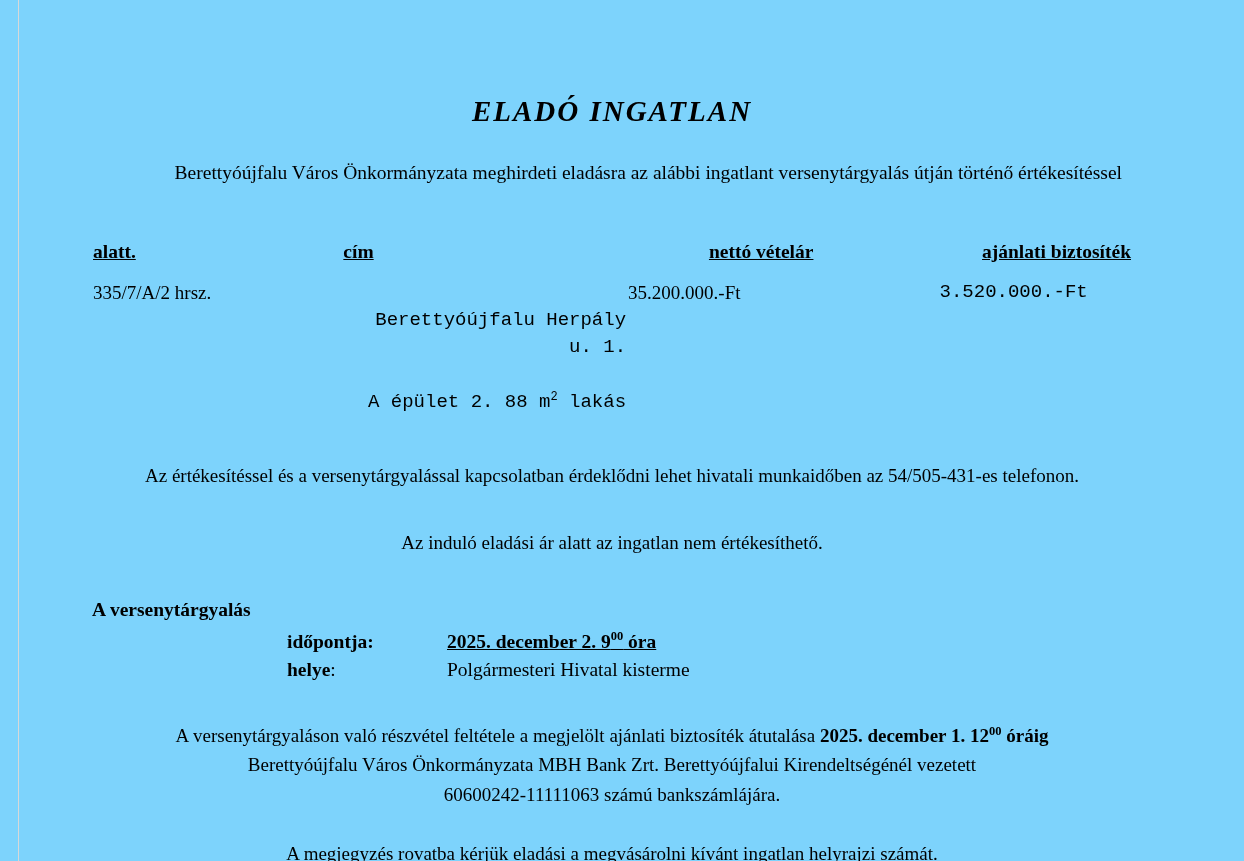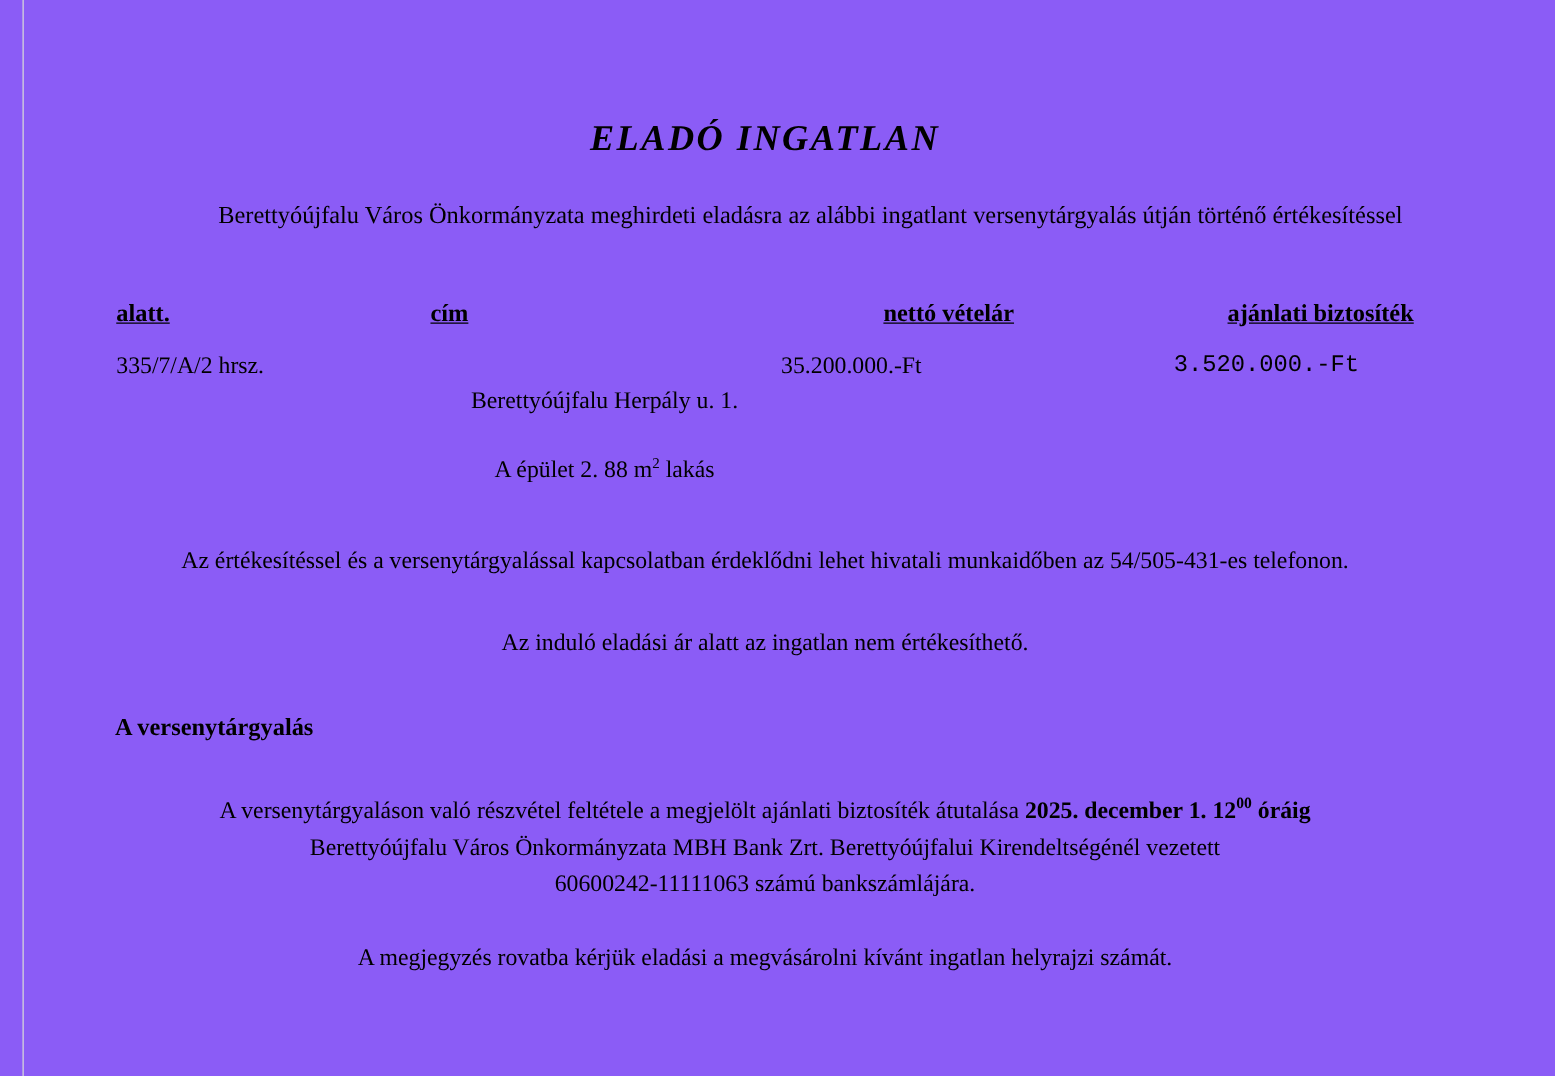--- a/index.html
+++ b/index.html
@@ -25,21 +25,21 @@
     height: 861px;
     background: #d8d8d8;
   }
 
   .sheet {
     position: absolute;
     left: 0;
     top: 0;
     width: 1244px;
     height: 861px;
-    background: #8b5cf6;
+    background: #7dd3fc;
   }
 
   .content {
     position: absolute;
     left: 92px;
     top: 0;
     width: 1040px;
   }
 
   .doc-title {
@@ -76,21 +76,21 @@
   .th-cim    { text-align: left;   width: 300px; padding-left: 82px; }
   .th-netto  { text-align: center; width: 290px; }
   .th-aj     { text-align: right; width: 250px; }
 
   .table td {
     vertical-align: top;
     padding-top: 14px;
     line-height: 1.45;
   }
   .td-hrsz   { text-align: left; }
-  .td-cim    { text-align: center; padding-left: 82px; white-space: pre-line; }
+  .td-cim    { text-align: right; padding-left: 82px; white-space: pre-line; font-family: Liberation Mono, monospace; }
   .td-netto  { }
   .td-aj     { text-align: center; font-family: Liberation Mono, monospace; }
 
   sup.unit { font-size: 12px; vertical-align: super; }
 
   .para {
     text-align: center;
     font-size: 19px;
     line-height: 1.5;
   }
@@ -174,20 +174,30 @@
         </tr>
       </tbody>
     </table>
 
     <div class="para p-contact">Az értékesítéssel és a versenytárgyalással kapcsolatban érdeklődni lehet hivatali munkaidőben az 54/505-431-es telefonon.</div>
 
     <div class="para p-minprice">Az induló eladási ár alatt az ingatlan nem értékesíthető.</div>
 
     <div class="auction-head">A versenytárgyalás</div>
 
+    <div class="auction-rows">
+      <div class="auction-row">
+        <span class="auction-label">időpontja:</span>
+        <span class="auction-value-strong"><span>2025.  december 2.  9</span><sup class="sm">00</sup><span> óra</span></span>
+      </div>
+      <div class="auction-row">
+        <span class="auction-label"><span>helye</span><span style="font-weight:normal">:</span></span>
+        <span class="auction-value">Polgármesteri Hivatal kisterme</span>
+      </div>
+    </div>
 
     <div class="p-transfer">
       <span>A versenytárgyaláson való részvétel feltétele a megjelölt ajánlati biztosíték átutalása </span><b><span>2025. december 1. 12</span><sup class="sm">00</sup><span> óráig</span></b><br>
       <span>Berettyóújfalu Város Önkormányzata MBH Bank Zrt. Berettyóújfalui Kirendeltségénél vezetett</span><br>
       <span>60600242-11111063 számú bankszámlájára.</span>
     </div>
 
     <div class="p-note">A megjegyzés rovatba kérjük eladási a megvásárolni kívánt ingatlan helyrajzi számát.</div>
 
   </div>

